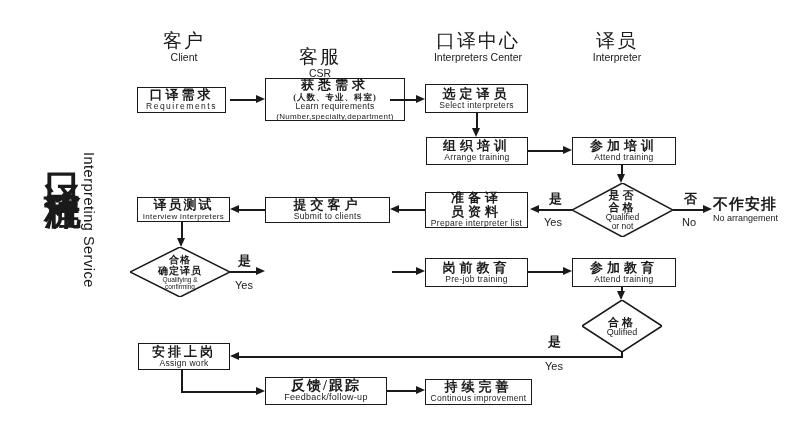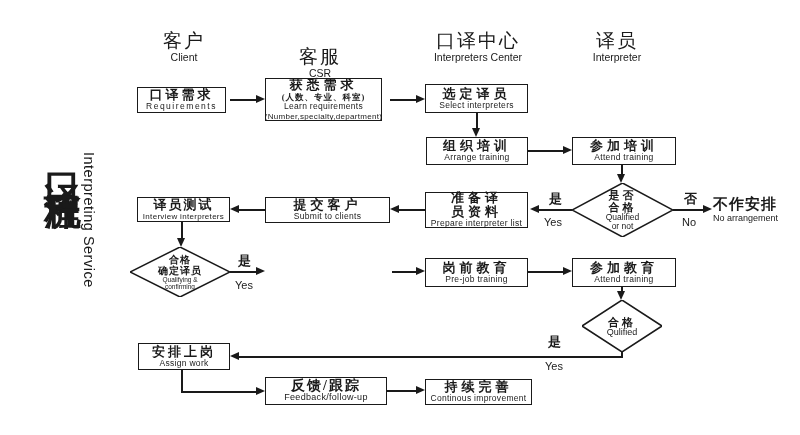--- a/index.html
+++ b/index.html
@@ -86,21 +86,21 @@
   </div>
   <div class="col-header" style="left:567px;top:30px;width:100px">
     <span class="zh">译员</span>
     <span class="en">Interpreter</span>
   </div>
 
   <div class="box" style="left:137px;top:87px;width:89px;height:26px">
     <span class="zh" style="letter-spacing:3px">口译需求</span>
     <span class="sub" style="letter-spacing:1.5px">Requirements</span>
   </div>
-  <div class="box" style="left:265px;top:78px;width:117px;height:43px">
+  <div class="box" style="left:265px;top:78px;width:140px;height:43px">
     <span class="zh">获悉需求</span>
     <span class="note">(人数、专业、科室)</span>
     <span class="sub">Learn requirements</span>
     <span class="sub" style="font-size:8px">(Number,specialty,department)</span>
   </div>
   <div class="box" style="left:425px;top:84px;width:103px;height:29px">
     <span class="zh">选定译员</span>
     <span class="sub">Select interpreters</span>
   </div>
 

